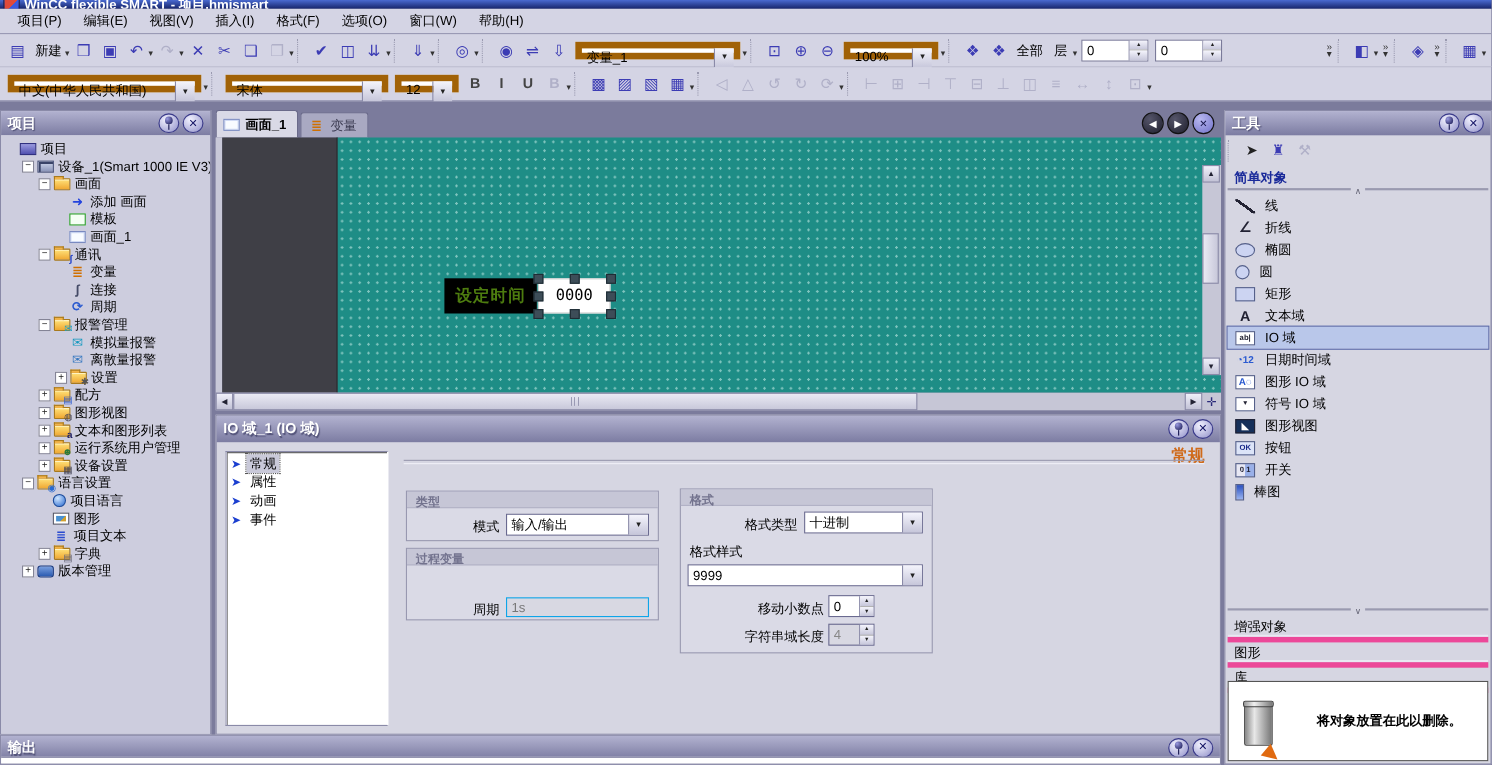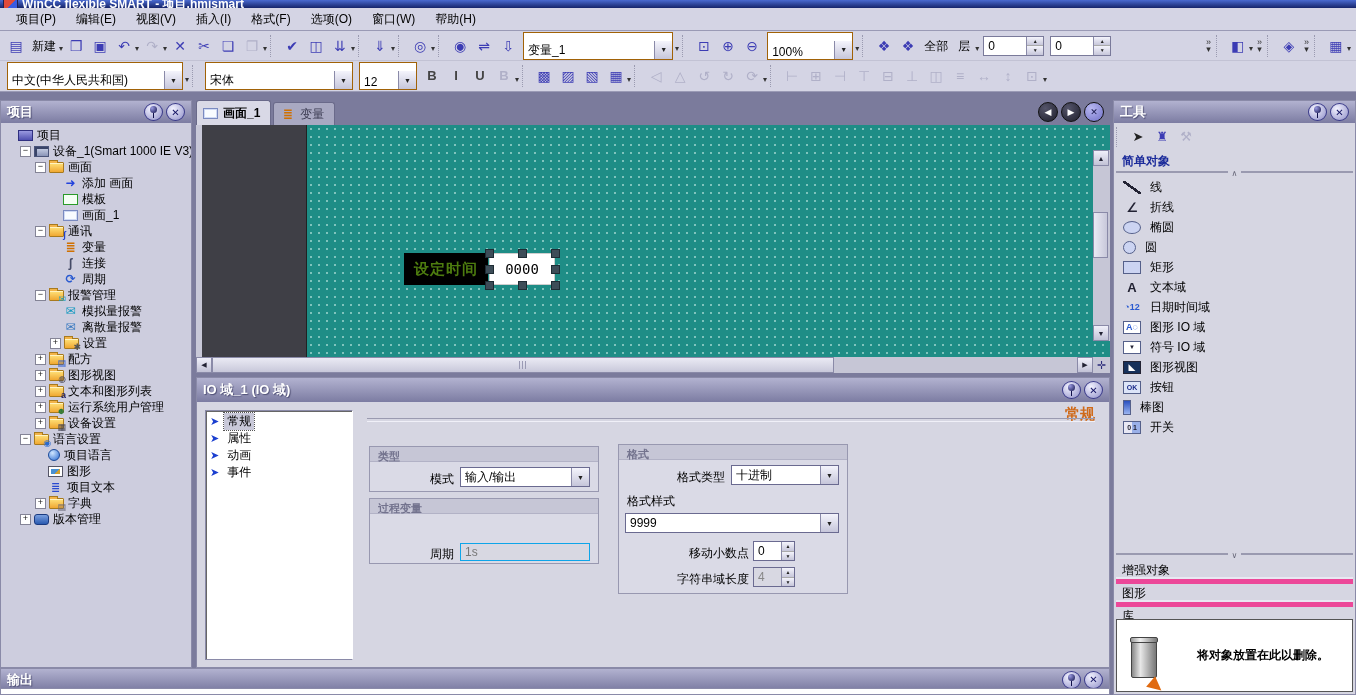--- a/index.html
+++ b/index.html
@@ -20,21 +20,21 @@
   #toolbar-format{top:61px;height:31px;border-bottom:1px solid #9a9ab5}
   .tb-sep{width:7px;height:22px;margin:0 2px;border-left:1px dotted #9a9ab0;flex:none}
   .tb-btn{height:22px;min-width:22px;border:1px solid transparent;background:none;color:#3c3cb4;
     font-size:14px;line-height:20px;text-align:center;padding:0 2px;margin:0 1px;flex:none;font-family:inherit}
   .tb-btn.tb-letter{color:#444;font-weight:bold;font-size:13px}
   .tb-btn.disabled{color:#b0b0c8}
   .tb-btn.tb-text{font-size:12px;color:#000;font-weight:normal}
   .tb-caret{font-size:8px;color:#333;align-self:center;margin:6px 1px 0 -1px}
   .tb-overflow{display:inline-flex;flex-direction:column;align-items:center;line-height:7px;
     font-size:9px;color:#333;margin:0 3px;flex:none}
-  .combo{height:28px;background:#fff;border:1px solid #a16207;display:inline-flex;align-items:flex-end;
+  .combo{height:16px;background:#fff;border:6px solid #a16207;display:inline-flex;align-items:flex-start;
     margin:0 3px;flex:none;box-sizing:border-box}
   .combo .combo-val{flex:1;padding:0 4px;overflow:hidden;white-space:nowrap;font-size:12px}
   .combo .combo-btn{width:17px;height:18px;background:linear-gradient(#f4f4fc,#c6c6da);
     border-left:1px solid #8a8aa8;display:flex;align-items:center;justify-content:center;flex:none}
   .combo .combo-btn::after{content:"▼";font-size:7px;color:#222}
   .spinbox{height:20px;background:#fff;border:1px solid #7a7a9a;display:inline-flex;margin:0 3px;
     flex:none;box-sizing:border-box}
   .spinbox .v{width:34px;padding:2px 4px;font-size:12px}
   .spinbox .ud{width:16px;display:flex;flex-direction:column;border-left:1px solid #8a8aa8}
   .spinbox .ud span{flex:1;background:linear-gradient(#f4f4fc,#c6c6da);display:flex;align-items:center;
@@ -680,20 +680,24 @@
         <span>圆</span>
       </div>
       <div class="tool-row">
         <span class="tlic rectangle-icon"></span>
         <span>矩形</span>
       </div>
       <div class="tool-row">
         <span class="tlic text-field-icon">A</span>
         <span>文本域</span>
       </div>
+      <div class="tool-row selected">
+        <span class="tlic io-field-icon">ab|</span>
+        <span>IO 域</span>
+      </div>
       <div class="tool-row">
         <span class="tlic datetime-field-icon">◔12</span>
         <span>日期时间域</span>
       </div>
       <div class="tool-row">
         <span class="tlic graphic-io-icon">A◌</span>
         <span>图形 IO 域</span>
       </div>
       <div class="tool-row">
         <span class="tlic symbolic-io-icon">▼</span>
@@ -701,26 +705,26 @@
       </div>
       <div class="tool-row">
         <span class="tlic graphic-view-icon">◣</span>
         <span>图形视图</span>
       </div>
       <div class="tool-row">
         <span class="tlic button-icon">OK</span>
         <span>按钮</span>
       </div>
       <div class="tool-row">
+        <span class="tlic switch-icon">0 1</span>
+        <span>开关</span>
+      </div>
+      <div class="tool-row">
         <span class="tlic bar-icon"></span>
         <span>棒图</span>
-      </div>
-      <div class="tool-row">
-        <span class="tlic switch-icon">0 1</span>
-        <span>开关</span>
       </div>
     </div>
   <div class="roll-sep" style="top:452px"><span class="chev">∨</span></div>
   <div id="tool-sections">
       <div class="tool-section">增强对象</div>
       <div class="tool-section">图形</div>
       <div class="tool-section">库</div>
     </div>
   <div id="trash-area">
     <span id="trash-icon"></span>

